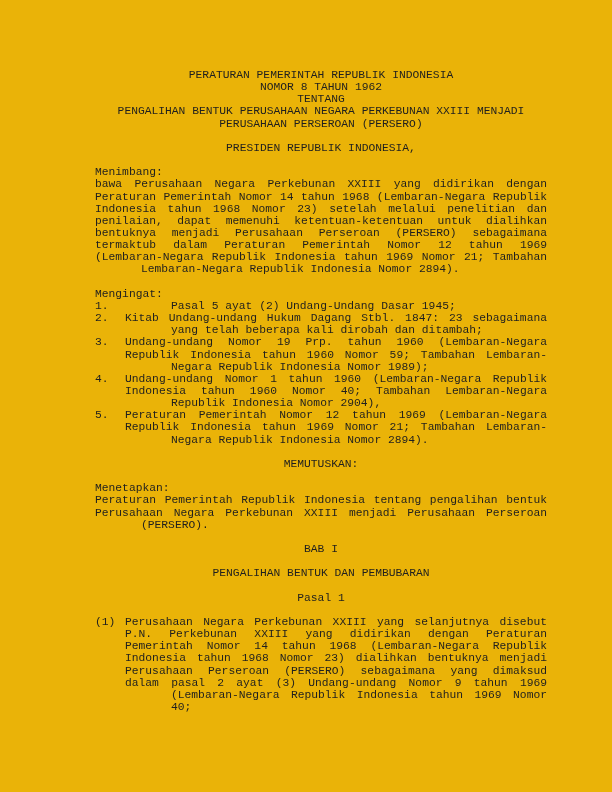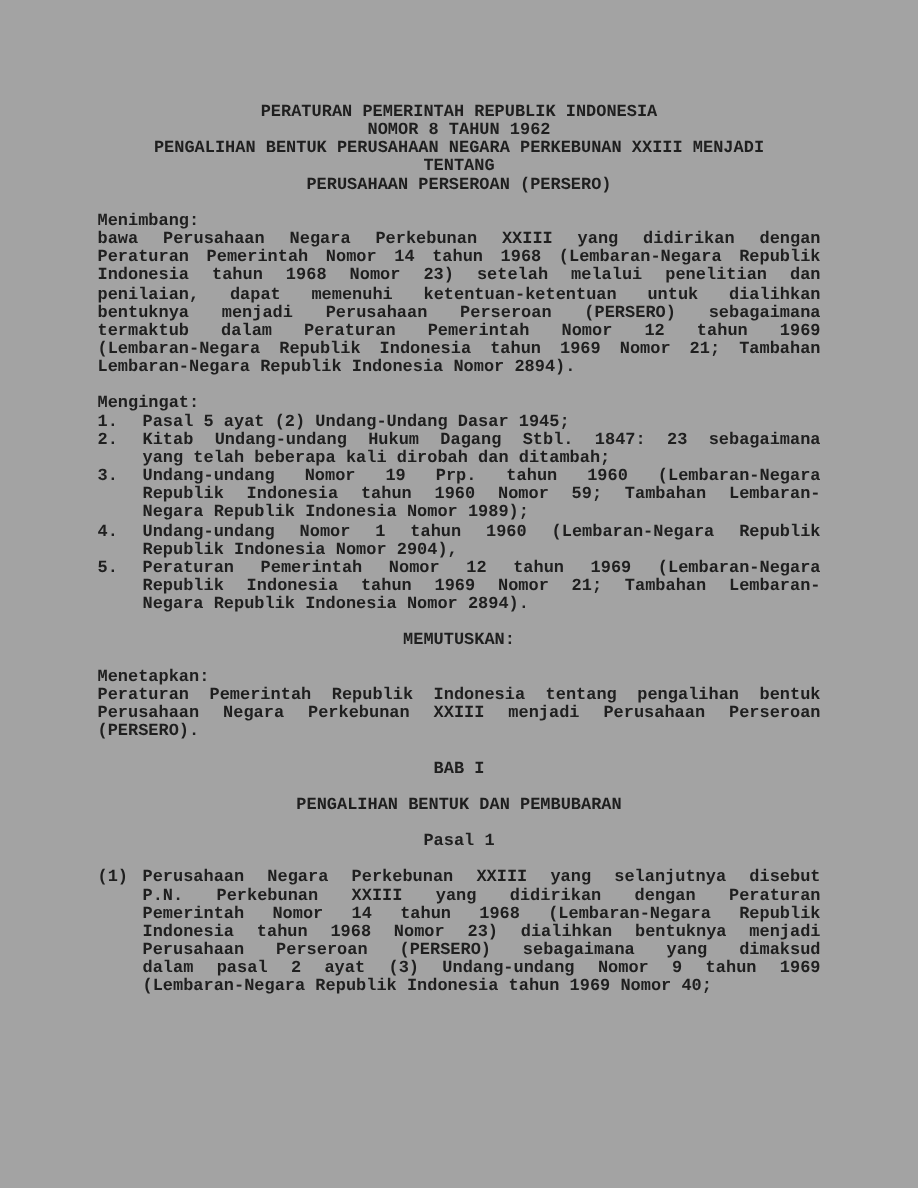--- a/index.html
+++ b/index.html
@@ -5,43 +5,44 @@
   * { margin: 0; padding: 0; box-sizing: border-box; }
   html, body { background: #ffffff; }
   body {
     width: 612px; height: 792px;
     overflow: hidden;
     font-family: "Liberation Mono", "DejaVu Sans Mono", monospace;
     font-size: 11.3px;
     line-height: 12.15px;
     color: #1f1f1f;
   }
-  .page { width: 612px; height: 792px; padding: 69px 65px 0 65px; background: #a3a3a3; font-weight: bold; }
+  .page { width: 612px; height: 792px; padding: 69px 65px 0 95px; background: #eab308; }
   .block { margin-bottom: 12.15px; }
   .center { text-align: center; }
   
   .just .ln { text-align: justify; text-align-last: justify; white-space: normal; }
-  .just .ln:last-child { text-align-last: left; }
+  .just .ln:last-child { text-align-last: left; margin-left: 46px; }
   
   .item { position: relative; padding-left: 30px; }
   .item .marker { position: absolute; left: 0; top: 0; }
 </style>
 </head>
 <body>
 
 <div class="page">
 
   <div class="block center">
     <div>PERATURAN PEMERINTAH REPUBLIK INDONESIA</div>
     <div>NOMOR 8 TAHUN 1962</div>
+    <div>TENTANG</div>
     <div>PENGALIHAN BENTUK PERUSAHAAN NEGARA PERKEBUNAN XXIII MENJADI</div>
-    <div>TENTANG</div>
     <div>PERUSAHAAN PERSEROAN (PERSERO)</div>
   </div>
 
+  <div class="block center">PRESIDEN REPUBLIK INDONESIA,</div>
 
   <div class="block">
     <div>Menimbang:</div>
     <div class="just">
         <div class="ln">bawa Perusahaan Negara Perkebunan XXIII yang didirikan dengan</div>
         <div class="ln">Peraturan Pemerintah Nomor 14 tahun 1968 (Lembaran-Negara Republik</div>
         <div class="ln">Indonesia tahun 1968 Nomor 23) setelah melalui penelitian dan</div>
         <div class="ln">penilaian, dapat memenuhi ketentuan-ketentuan untuk dialihkan</div>
         <div class="ln">bentuknya menjadi Perusahaan Perseroan (PERSERO) sebagaimana</div>
         <div class="ln">termaktub dalam Peraturan Pemerintah Nomor 12 tahun 1969</div>
@@ -70,20 +71,21 @@
       <div class="just">
           <div class="ln">Undang-undang Nomor 19 Prp. tahun 1960 (Lembaran-Negara</div>
           <div class="ln">Republik Indonesia tahun 1960 Nomor 59; Tambahan Lembaran-</div>
           <div class="ln">Negara Republik Indonesia Nomor 1989);</div>
         </div>
     </div>
     <div class="item">
       <span class="marker">4.</span>
       <div class="just">
           <div class="ln">Undang-undang Nomor 1 tahun 1960 (Lembaran-Negara Republik</div>
+          <div class="ln">Indonesia tahun 1960 Nomor 40; Tambahan Lembaran-Negara</div>
           <div class="ln">Republik Indonesia Nomor 2904),</div>
         </div>
     </div>
     <div class="item">
       <span class="marker">5.</span>
       <div class="just">
           <div class="ln">Peraturan Pemerintah Nomor 12 tahun 1969 (Lembaran-Negara</div>
           <div class="ln">Republik Indonesia tahun 1969 Nomor 21; Tambahan Lembaran-</div>
           <div class="ln">Negara Republik Indonesia Nomor 2894).</div>
         </div>

